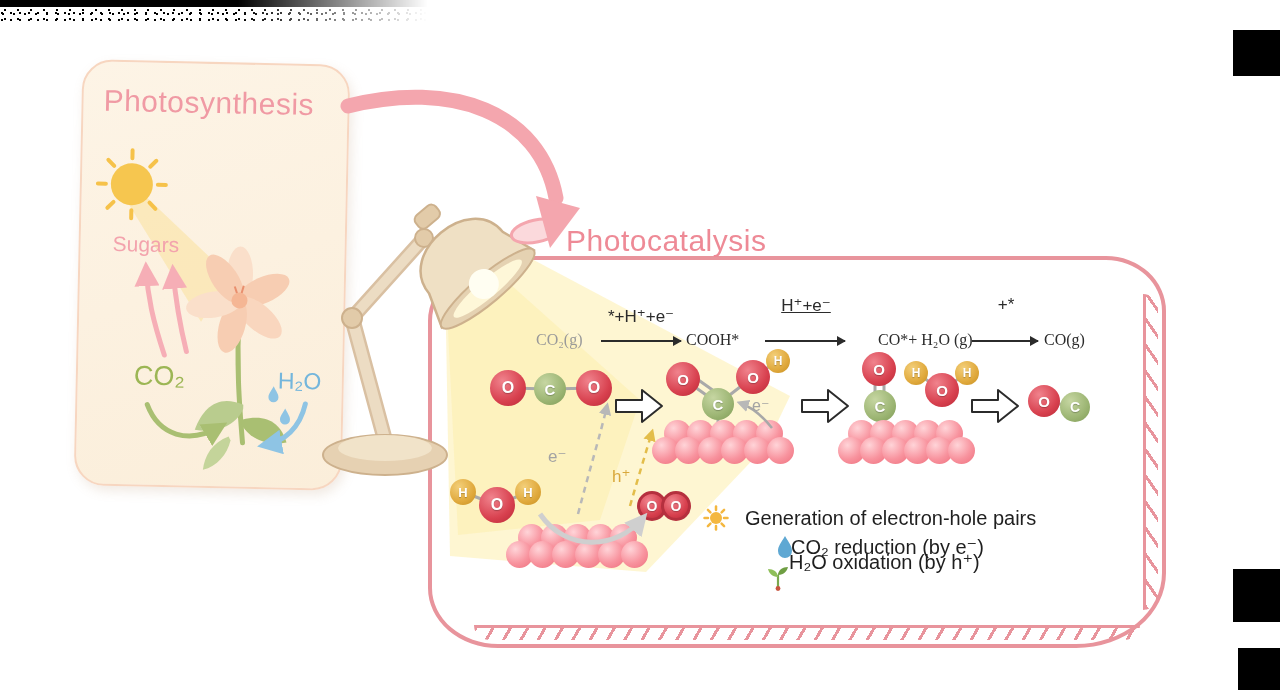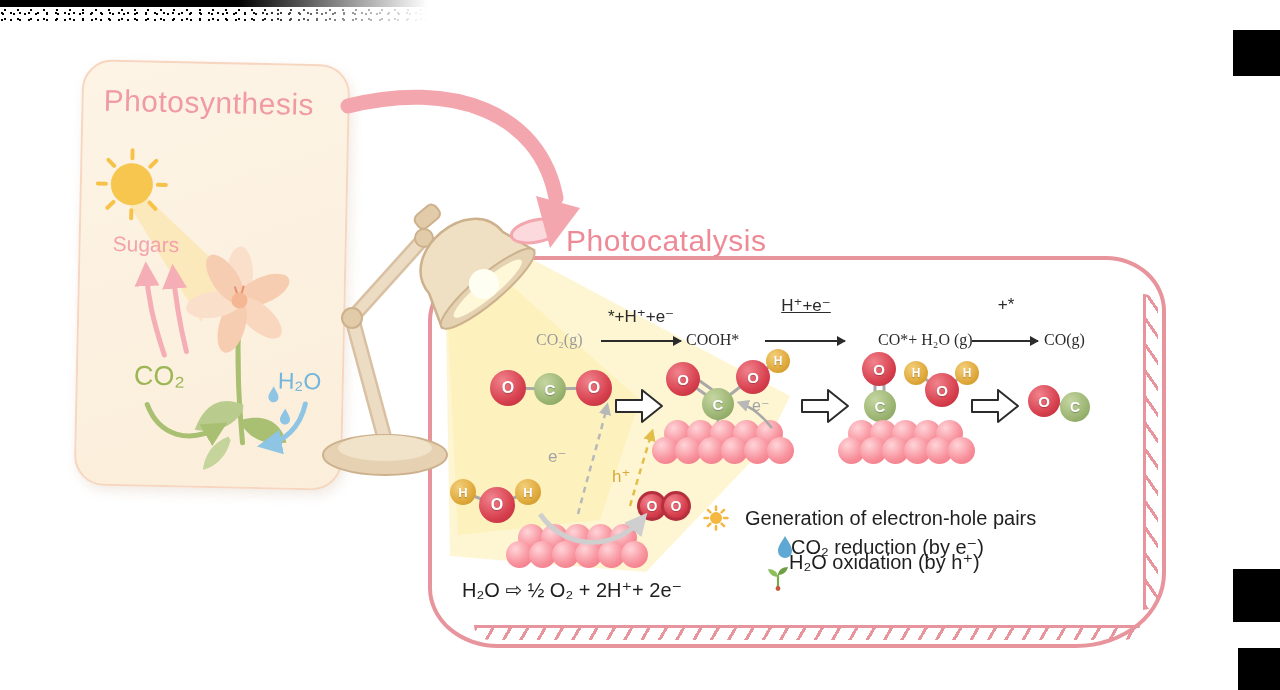--- a/index.html
+++ b/index.html
@@ -288,21 +288,20 @@
       <div class="cat" style="left: 882px; top: 437px;"></div>
       <div class="cat" style="left: 904px; top: 437px;"></div>
       <div class="cat" style="left: 926px; top: 437px;"></div>
       <div class="cat" style="left: 948px; top: 437px;"></div>
     </div>
 
   <div class="plabel gray" style="left:548px;top:446px;">e⁻</div>
   <div class="plabel gold" style="left:612px;top:466px;">h⁺</div>
   <div class="plabel gray" style="left:752px;top:396px;font-size:16px;">e⁻</div>
 
-  <div class="equation">H₂O ⇨ ½ O₂ + 2H⁺+ 2e⁻</div>
 
   <svg class="layer" style="left:703px;top:505px;z-index:5" width="26" height="26">
     <g stroke="#f4b73f" stroke-width="2.5" stroke-linecap="round">
       <line x1="13" y1="1.5" x2="13" y2="5"></line>
         <line x1="13" y1="21" x2="13" y2="24.5"></line>
       <line x1="1.5" y1="13" x2="5" y2="13"></line>
         <line x1="21" y1="13" x2="24.5" y2="13"></line>
       <line x1="4.9" y1="4.9" x2="7.4" y2="7.4"></line>
         <line x1="18.6" y1="18.6" x2="21.1" y2="21.1"></line>
       <line x1="21.1" y1="4.9" x2="18.6" y2="7.4"></line>

